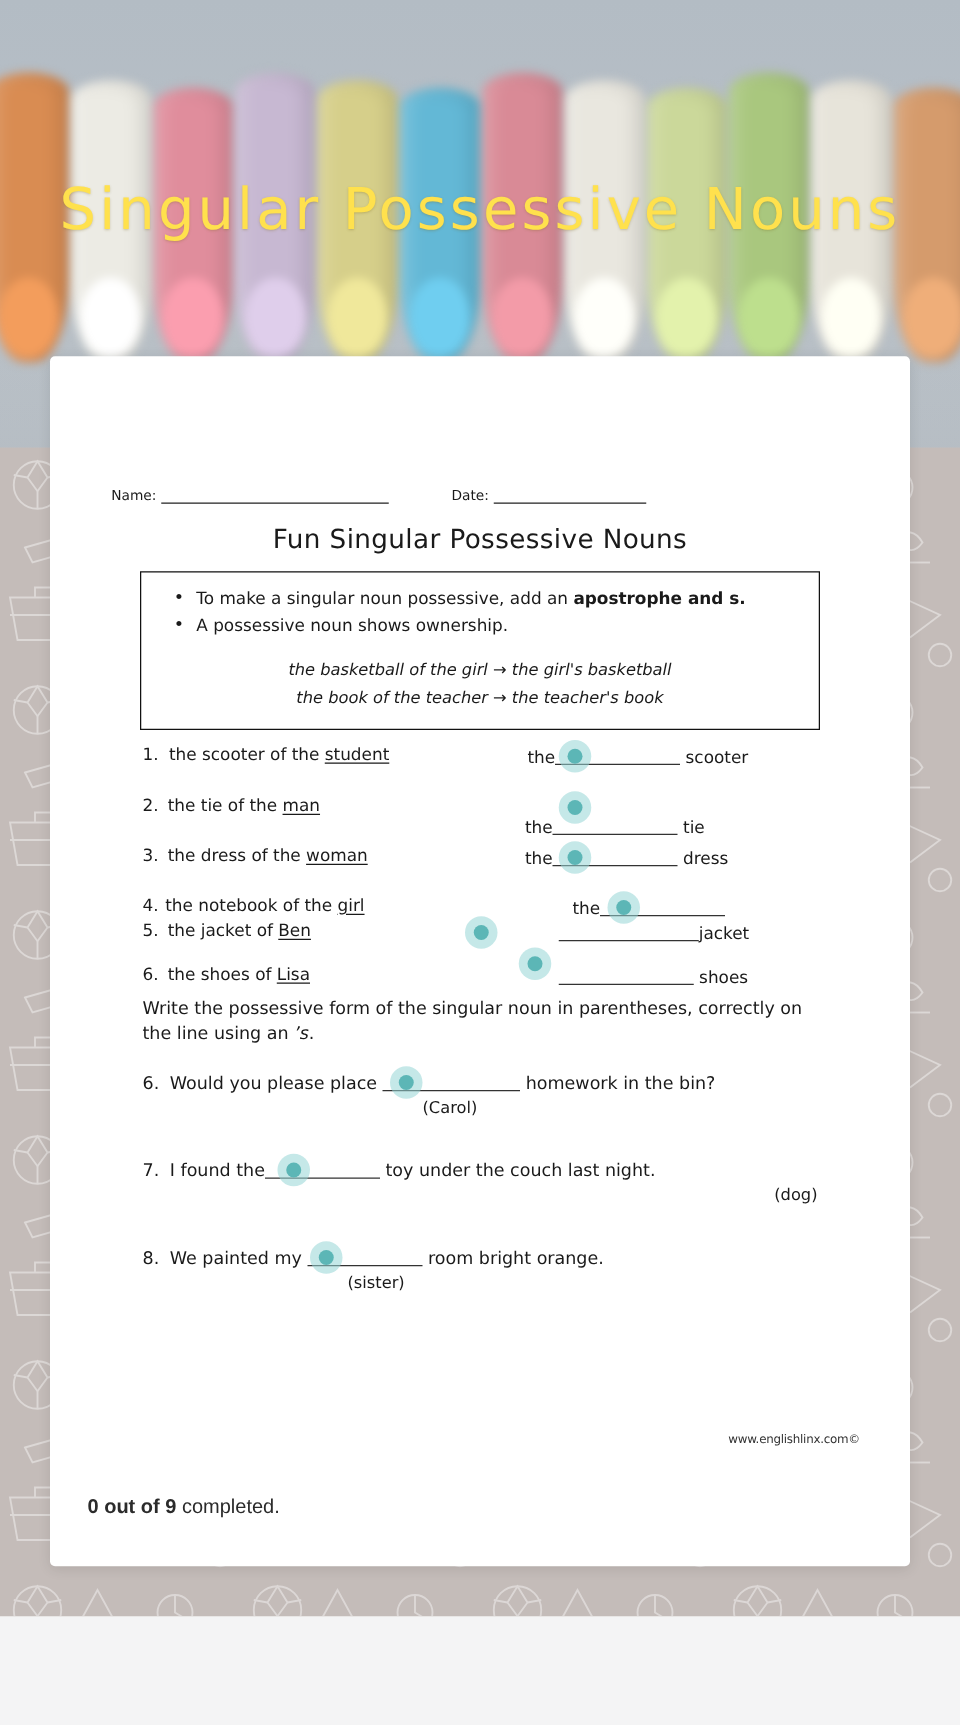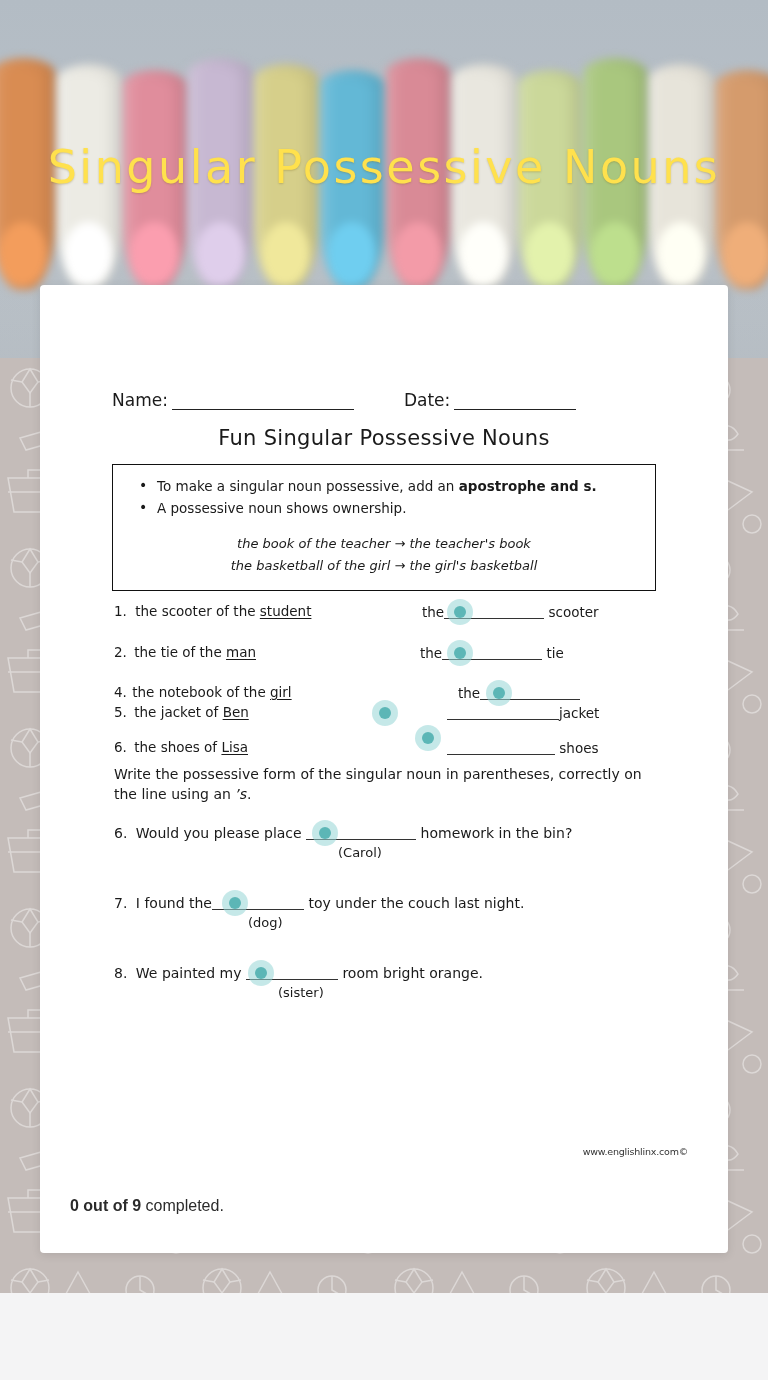--- a/index.html
+++ b/index.html
@@ -107,23 +107,23 @@
     left: 0; top: 0;
     width: 688px;
     padding: 105px 32px 0 32px;
     font-family: "DejaVu Sans", sans-serif;
     color: #1a1a1a;
   }
 
   
   .namedate {
     display: flex;
-    align-items: flex-end;
-    font-size: 17px;
-    margin-left: 40px;
+    align-items: center;
+    font-size: 11px;
+    margin-left: 17px;
     margin-bottom: 16px;
   }
   .nd-label { white-space: nowrap; }
   .nd-rule {
     display: inline-block;
     border-bottom: 1.4px solid #222;
     height: 13px;
     margin: 0 4px;
   }
   .nd-rule.name { width: 182px; }
@@ -318,48 +318,57 @@
     <div id="rules-box">
       <ul>
         <li>
           <span>To make a singular noun possessive, add an </span><span class="rule-bold">apostrophe and s.</span>
         </li>
         <li>
           <span>A possessive noun shows ownership.</span>
         </li>
       </ul>
       <div id="examples">
+        <div>the basketball of the girl → the girl's basketball</div>
         <div>the book of the teacher → the teacher's book</div>
-        <div>the basketball of the girl → the girl's basketball</div>
       </div>
     </div>
 
 
     <div class="qlist-a">
 
       <div class="qrow" style="margin-bottom:13px;">
         <span>1.</span>
         <span class="qtext" style="margin-left:4px;">the scooter of the </span><span class="uline">student</span>
         <span class="answer-slot" style="left:308px; top:1px;">
           <span>the</span><span class="blank" style="width:100px;"></span>
           <span>scooter</span>
         </span>
         <span class="dot" style="left:333px; top:-4px;"></span>
       </div>
 
       <div class="qrow" style="margin-bottom:12px;">
         <span>2.</span>
         <span class="qtext" style="margin-left:3px;">the tie of the </span><span class="uline">man</span>
+        <span class="answer-slot" style="left:306px; top:16px;">
+          <span>the</span><span class="blank" style="width:100px;"></span>
+          <span>tie</span>
+        </span>
+        <span class="dot" style="left:333px; top:-4px;"></span>
+      </div>
+
+      <div class="qrow" style="margin-bottom:12px;">
+        <span>3.</span>
+        <span class="qtext" style="margin-left:3px;">the dress of the </span><span class="uline">woman</span>
         <span class="answer-slot" style="left:306px; top:1px;">
           <span>the</span><span class="blank" style="width:100px;"></span>
-          <span>tie</span>
+          <span>dress</span>
         </span>
         <span class="dot" style="left:333px; top:-4px;"></span>
       </div>
-
 
       <div class="qrow" style="margin-bottom:0; min-height:20px;">
         <span>4.</span>
         <span class="qtext" style="margin-left:1px;">the notebook of the </span><span class="uline">girl</span>
         <span class="answer-slot" style="left:344px; top:1px;">
           <span>the</span><span class="blank" style="width:100px;"></span>
         </span>
         <span class="dot" style="left:372px; top:-4px;"></span>
       </div>
 
@@ -393,21 +402,21 @@
         <span>6.</span>
         <span style="margin-left:4px;">Would you please place </span><span class="blank" style="width:110px;"></span><span> homework in the bin?</span>
         <span class="dot" style="left:198px; top:-5px;"></span>
         <span class="paren" style="margin-left:224px;">(Carol)</span>
       </div>
 
       <div class="qrow-b">
         <span>7.</span>
         <span style="margin-left:4px;">I found the</span><span class="blank" style="width:92px;"></span><span> toy under the couch last night.</span>
         <span class="dot" style="left:108px; top:-5px;"></span>
-        <span class="paren" style="margin-left:134px;">(dog)</span>
+        <span class="paren" style="margin-left:134px;text-align:right;">(dog)</span>
       </div>
 
       <div class="qrow-b">
         <span>8.</span>
         <span style="margin-left:4px;">We painted my </span><span class="blank" style="width:92px;"></span><span> room bright orange.</span>
         <span class="dot" style="left:134px; top:-5px;"></span>
         <span class="paren" style="margin-left:164px;">(sister)</span>
       </div>
     </div>
   </div>

